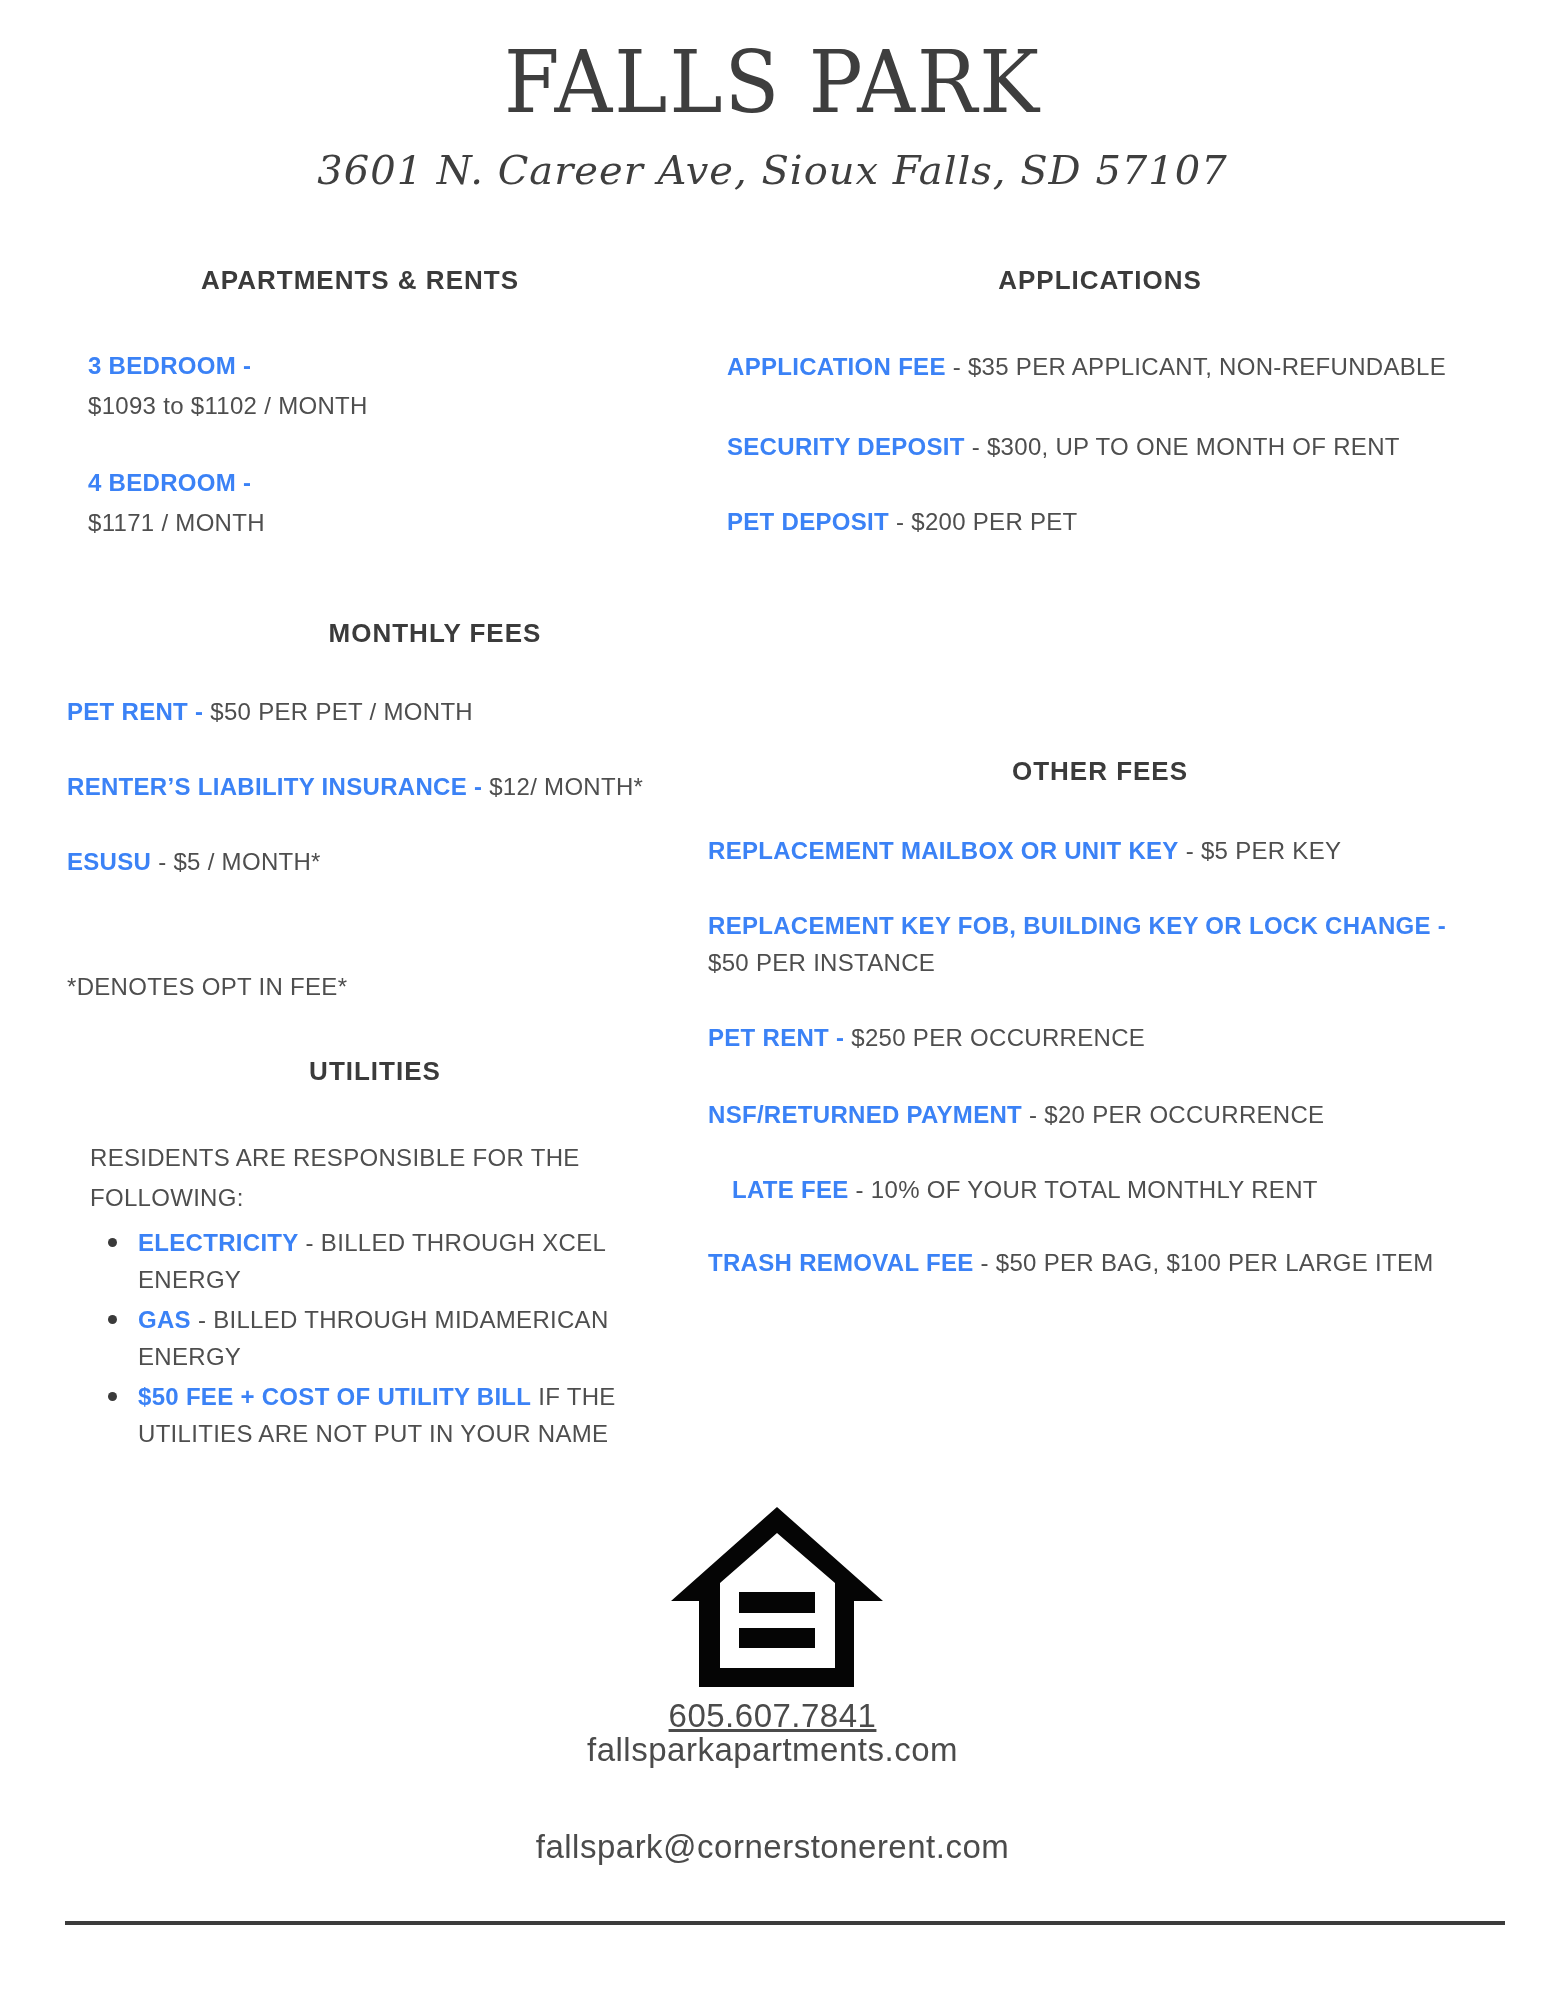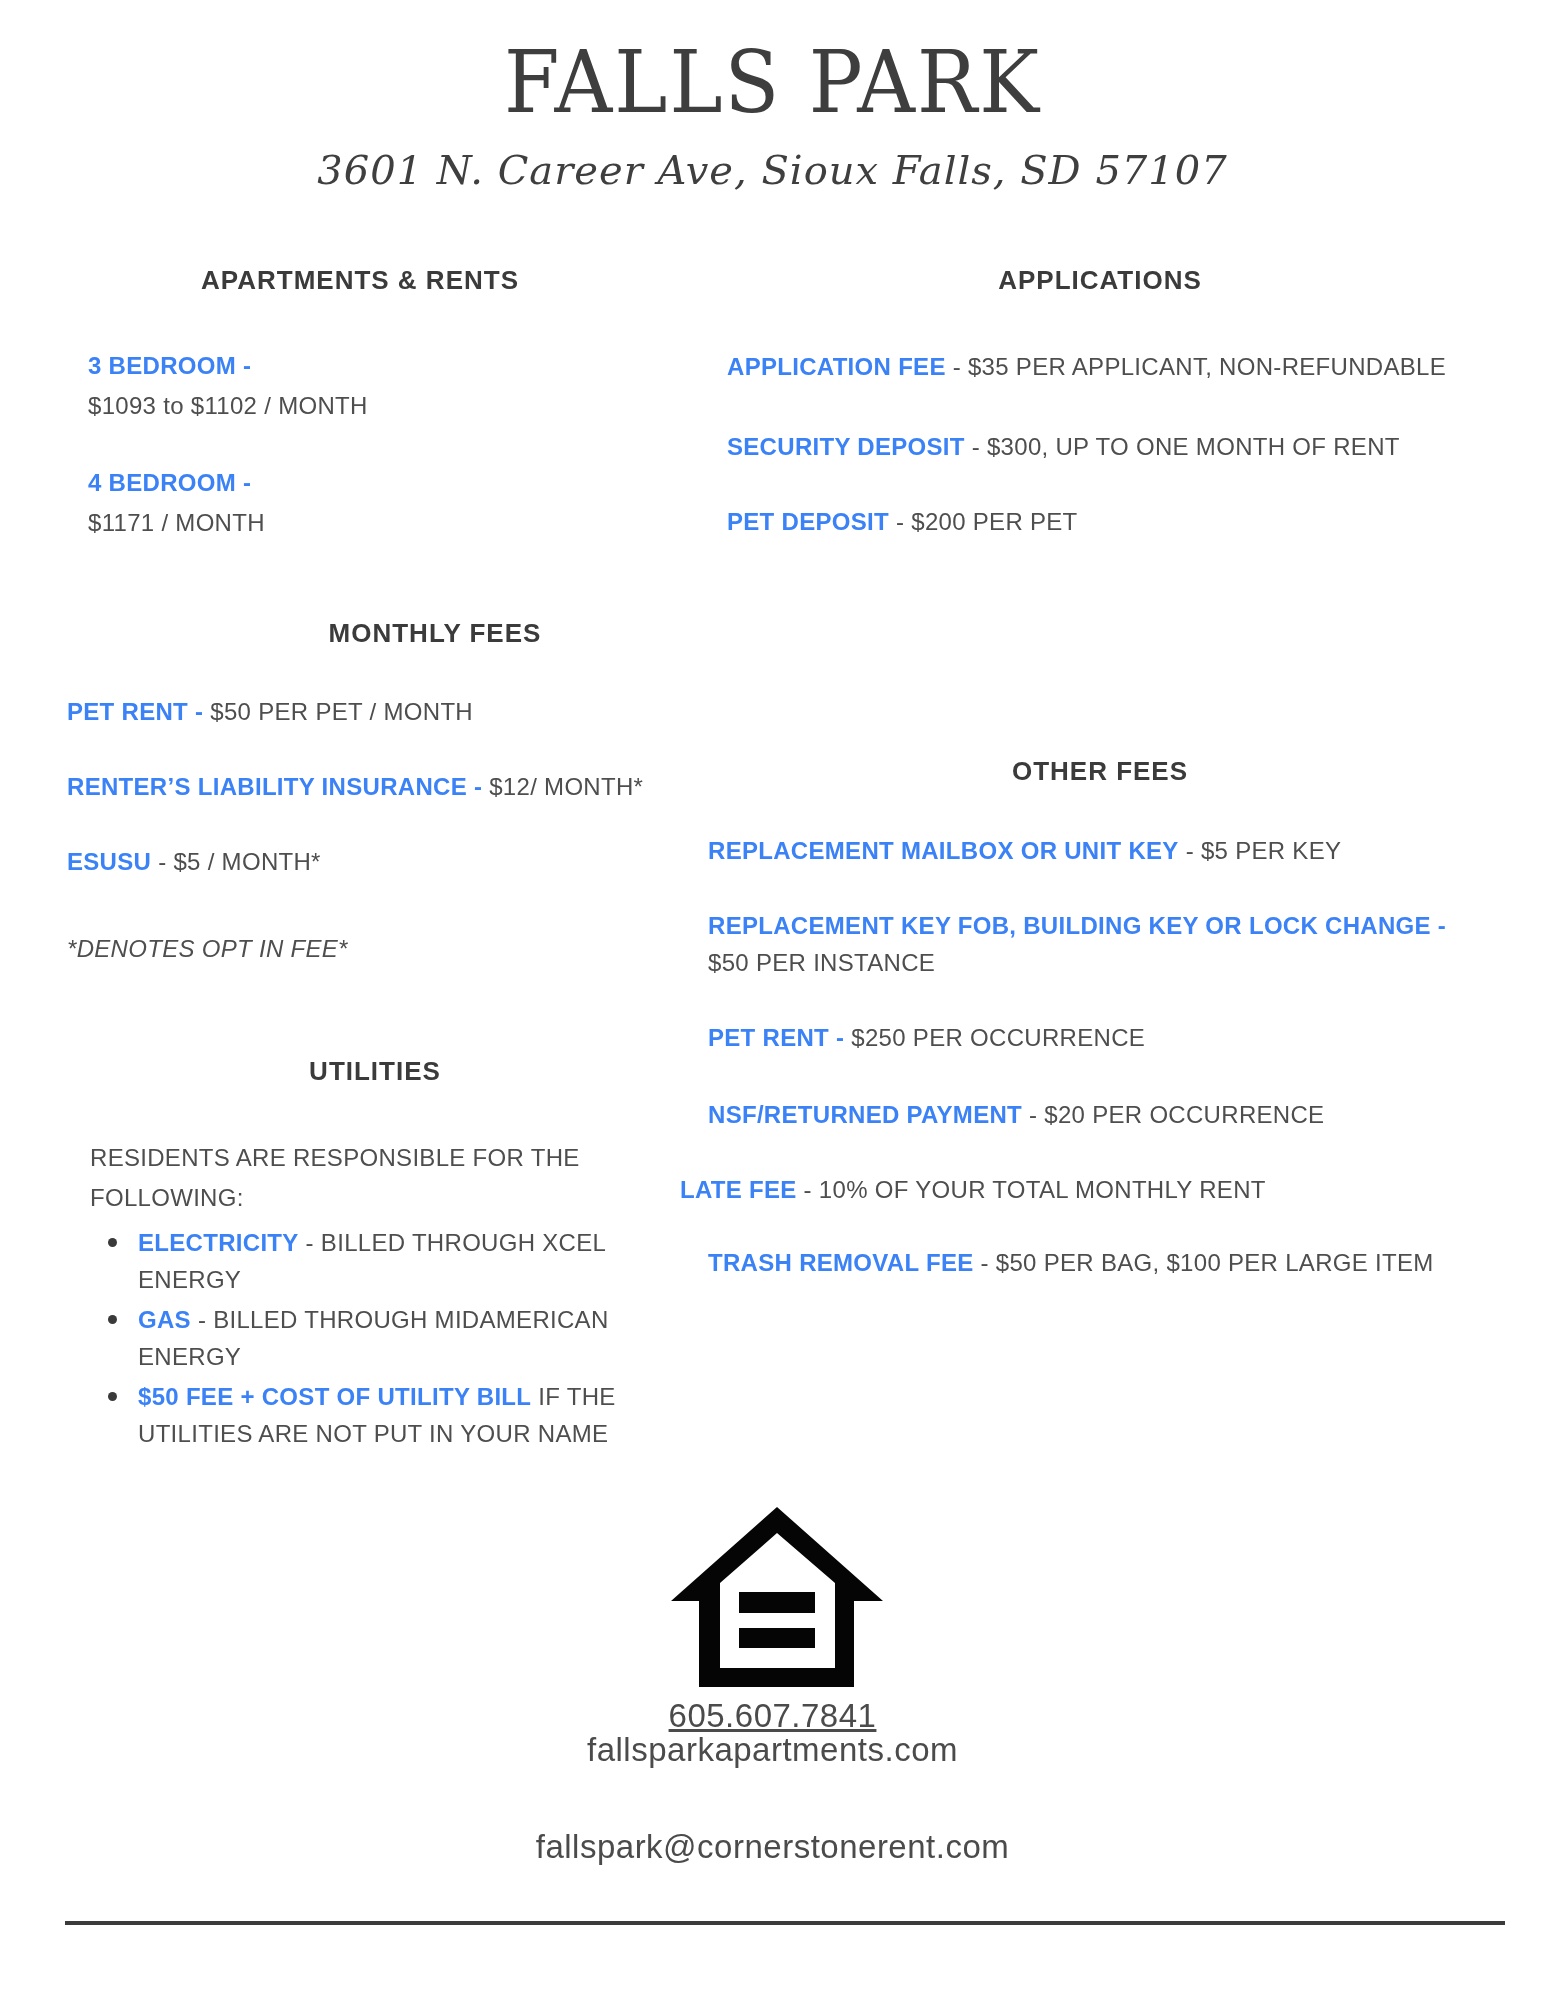--- a/index.html
+++ b/index.html
@@ -127,21 +127,21 @@
   <div class="abs line" style="left:67px; top:767px;">
     <span class="lbl">RENTER’S LIABILITY INSURANCE -</span>
     <span class="val">$12/ MONTH*</span>
   </div>
 
   <div class="abs line" style="left:67px; top:842px;">
     <span class="lbl">ESUSU</span>
     <span class="val">- $5 / MONTH*</span>
   </div>
 
-  <div class="abs note" style="left:67px; top:929px;font-style:italic;">*DENOTES OPT IN FEE*</div>
+  <div class="abs note" style="left:67px; top:967px;">*DENOTES OPT IN FEE*</div>
 
   <div class="abs heading" style="left:70px; top:1056px; width:610px;">UTILITIES</div>
 
   <div class="abs intro" style="left:90px; top:1138px;">RESIDENTS ARE RESPONSIBLE FOR THE FOLLOWING:</div>
 
   <ul class="abs bullets" style="left:90px; top:1224px;">
     <li>
       <span class="lbl">ELECTRICITY</span>
       <span class="val">- BILLED THROUGH XCEL ENERGY</span>
     </li>
@@ -187,21 +187,21 @@
   <div class="abs line lh37" style="left:708px; top:1019px;">
     <span class="lbl">PET RENT -</span>
     <span class="val">$250 PER OCCURRENCE</span>
   </div>
 
   <div class="abs line lh37" style="left:708px; top:1096px;">
     <span class="lbl">NSF/RETURNED PAYMENT</span>
     <span class="val">- $20 PER OCCURRENCE</span>
   </div>
 
-  <div class="abs line lh37" style="left:680px; top:1171px;">
+  <div class="abs line lh37" style="left:732px; top:1171px;">
     <span class="lbl">LATE FEE</span>
     <span class="val">- 10% OF YOUR TOTAL MONTHLY RENT</span>
   </div>
 
   <div class="abs line lh37" style="left:708px; top:1244px;">
     <span class="lbl">TRASH REMOVAL FEE</span>
     <span class="val">- $50 PER BAG, $100 PER LARGE ITEM</span>
   </div>
 
   <div class="abs logo">

